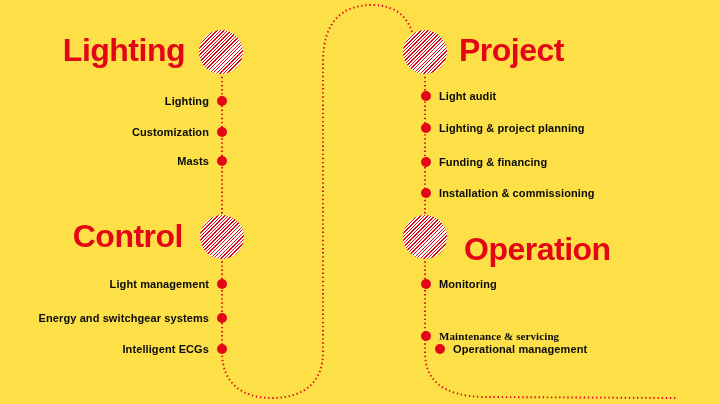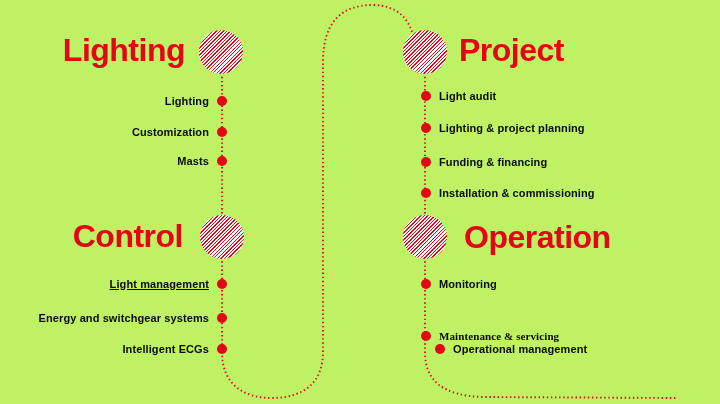--- a/index.html
+++ b/index.html
@@ -1,21 +1,21 @@
 <!DOCTYPE html>
 <html><head>
 <meta charset="utf-8">
 <style>
   :root { --red: #e30617; --ink: #0a0a0a; }
   html, body { margin: 0; padding: 0; background: #fff; }
   .canvas {
     position: relative;
     width: 720px;
     height: 404px;
-    background: #bef264;
+    background: #fde047;
     overflow: hidden;
     font-family: "Liberation Sans", sans-serif;
   }
   .paths {
     position: absolute;
     inset: 0;
     z-index: 1;
   }
   .hatch-circle {
     position: absolute;
@@ -72,21 +72,21 @@
   </svg>
 
   <div class="hatch-circle" style="left:199px; top:30px;"></div>
   <div class="hatch-circle" style="left:403px; top:30px;"></div>
   <div class="hatch-circle" style="left:200px; top:215px;"></div>
   <div class="hatch-circle" style="left:403px; top:215px;"></div>
 
   <div class="section-title" style="right:535px; top:34px;">Lighting</div>
   <div class="section-title" style="left:459px;  top:34px;text-align:right;">Project</div>
   <div class="section-title" style="right:537px; top:220px;">Control</div>
-  <div class="section-title" style="left:464px;  top:221px;">Operation</div>
+  <div class="section-title" style="left:464px;  top:233px;">Operation</div>
 
   <div class="item" style="top:93px; right:493px;">
     <span class="label">Lighting</span>
     <span class="dot"></span>
   </div>
   <div class="item" style="top:124px; right:493px;">
     <span class="label">Customization</span>
     <span class="dot"></span>
   </div>
   <div class="item" style="top:153px; right:493px;">
@@ -104,21 +104,21 @@
   </div>
   <div class="item" style="top:154px; left:421px;">
     <span class="dot"></span>
     <span class="label">Funding &amp; financing</span>
   </div>
   <div class="item" style="top:185px; left:421px;">
     <span class="dot"></span>
     <span class="label">Installation &amp; commissioning</span>
   </div>
 
-  <div class="item" style="top:276px; right:493px;text-decoration:underline;">
+  <div class="item" style="top:276px; right:493px;">
     <span class="label">Light management</span>
     <span class="dot"></span>
   </div>
   <div class="item" style="top:310px; right:493px;">
     <span class="label">Energy and switchgear systems</span>
     <span class="dot"></span>
   </div>
   <div class="item" style="top:341px; right:493px;">
     <span class="label">Intelligent ECGs</span>
     <span class="dot"></span>

